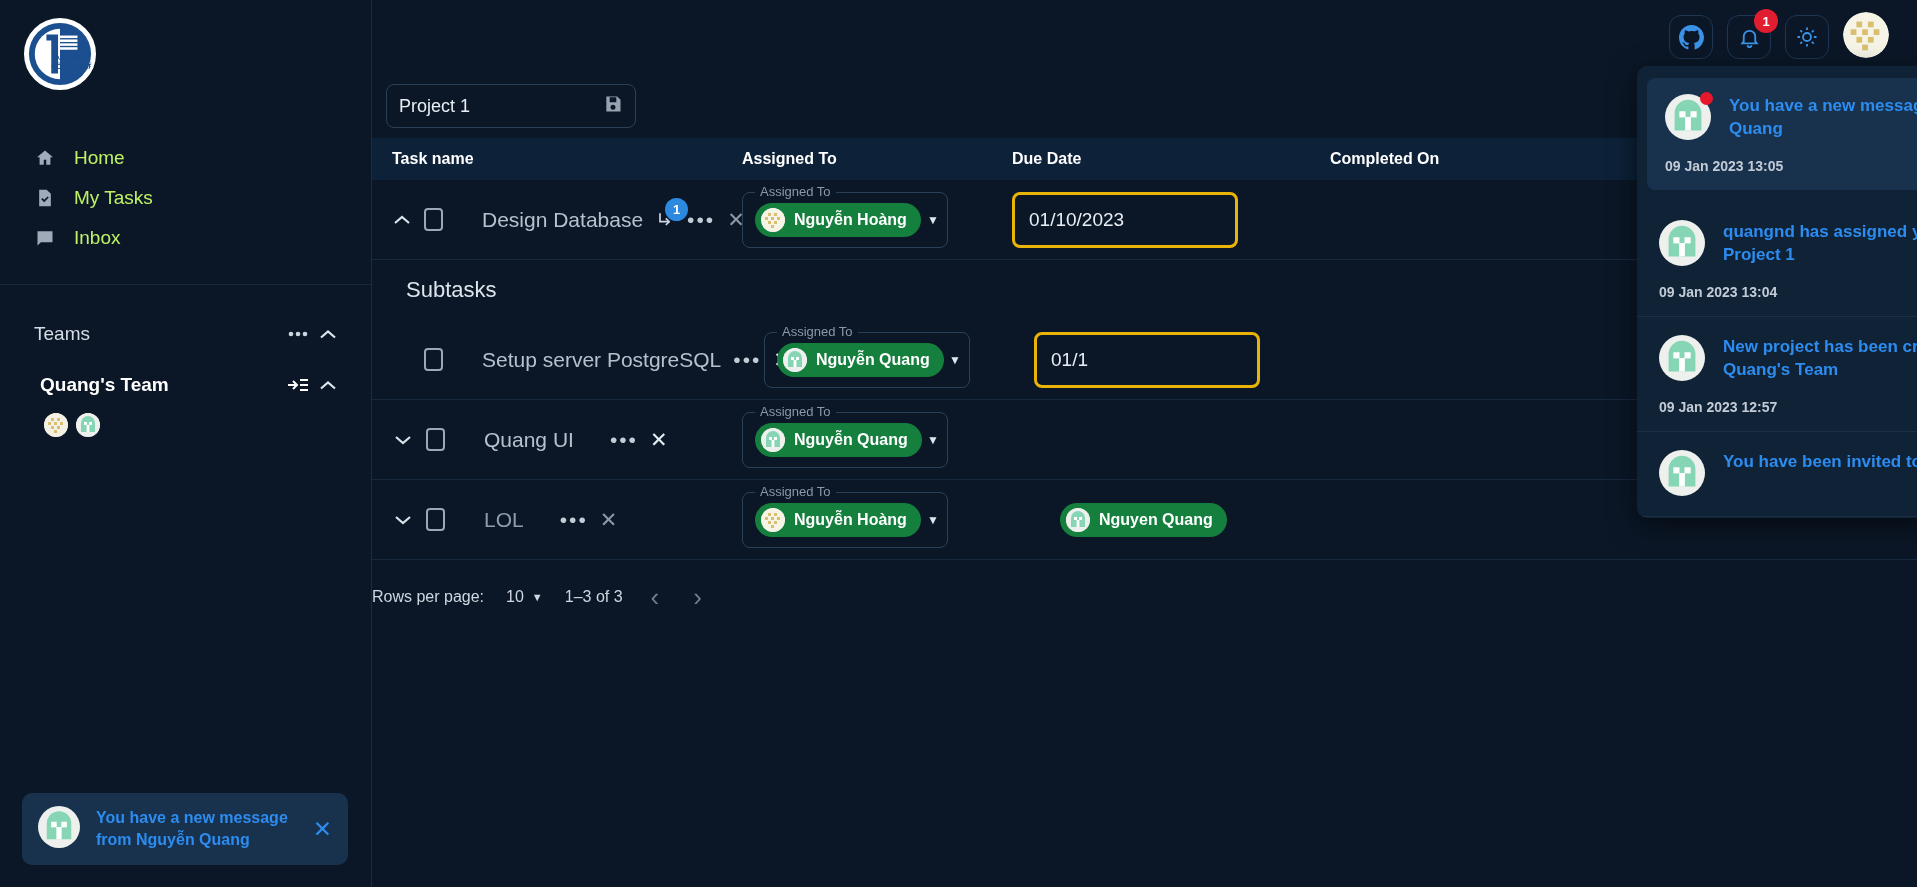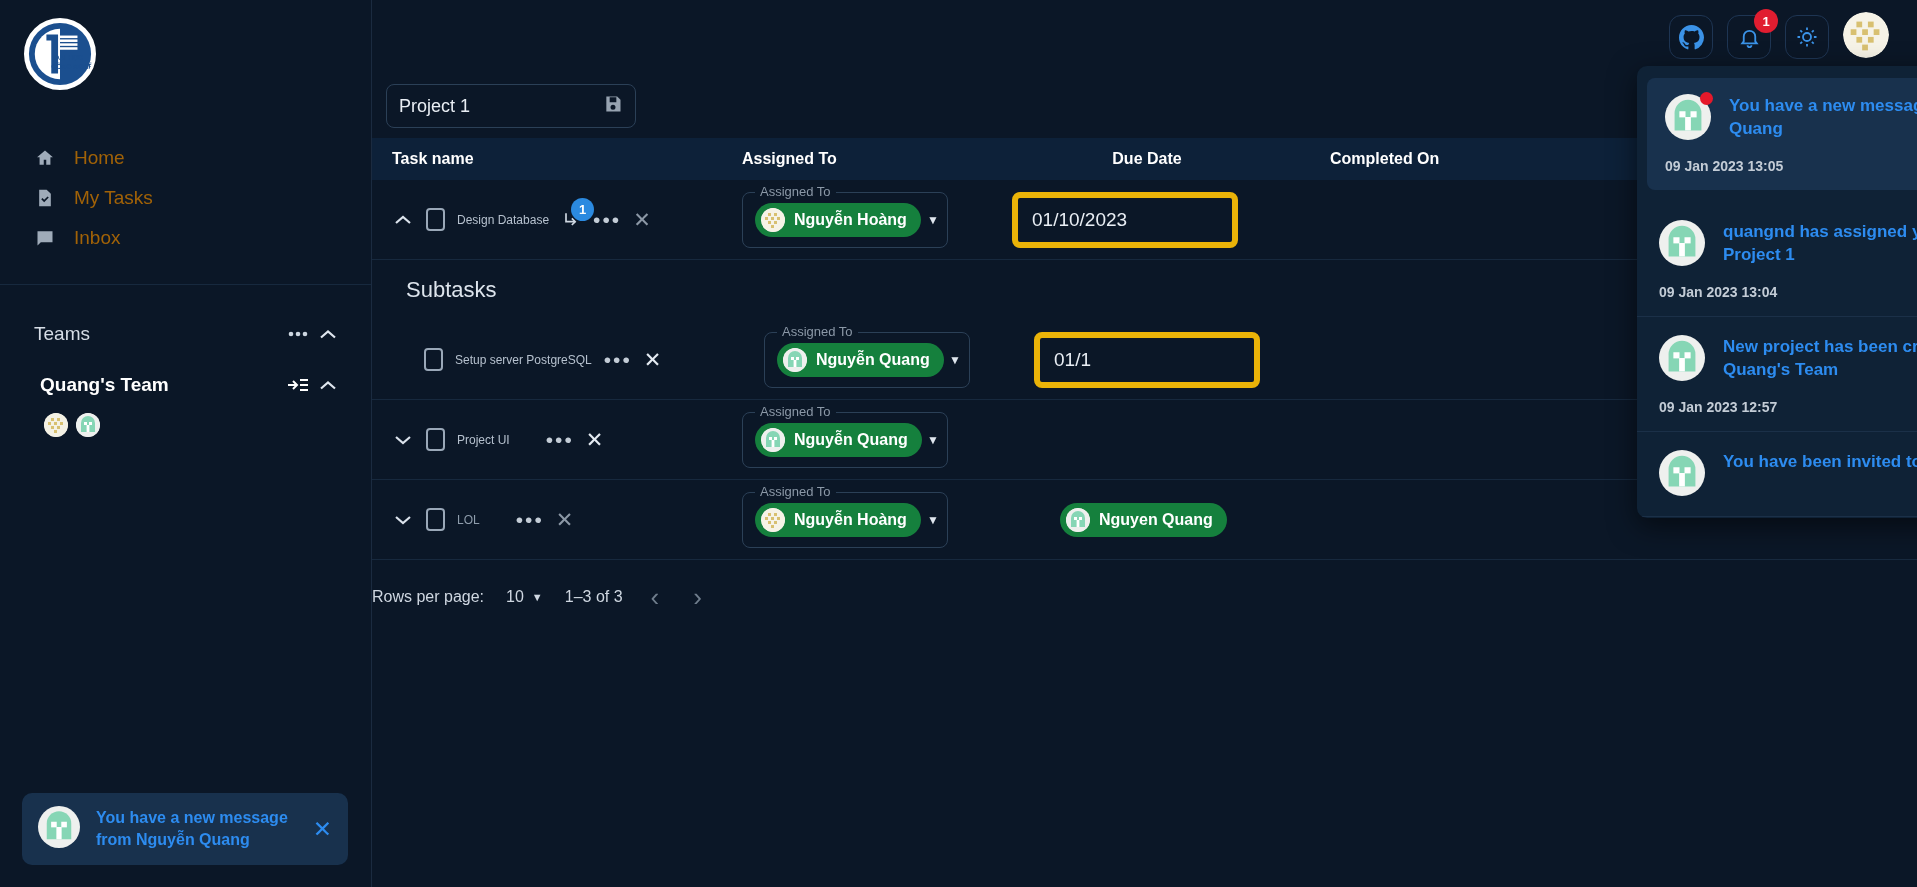--- a/index.html
+++ b/index.html
@@ -22,21 +22,21 @@
   .logo-wrap { padding: 18px 0 0 24px; }
   .logo {
     width: 72px; height: 72px; border-radius: 50%;
     background: #fff; border: 3px solid #fff;
     display: flex; align-items: center; justify-content: center;
     overflow: hidden;
   }
   .nav { margin-top: 48px; padding: 0 0 0 34px; }
   .nav-item {
     display: flex; align-items: center; gap: 18px;
-    height: 40px; color: #a16207; font-size: 19px;
+    height: 40px; color: #bef264; font-size: 19px;
     cursor: pointer;
   }
   .nav-item .ico { width: 22px; height: 22px; display: flex; align-items: center; justify-content: center; }
   .nav-sep { margin-top: 26px; border-top: 1px solid #17293e; }
   .teams-head {
     display: flex; align-items: center;
     padding: 0 28px 0 34px; height: 46px; margin-top: 26px;
   }
   .teams-head .title { color: #d6dde6; font-size: 19px; flex: 1; }
   .icon-btn { color: #cdd6e0; cursor: pointer; display: flex; align-items: center; justify-content: center; width: 30px; height: 30px; }
@@ -87,35 +87,35 @@
     font-family: "Liberation Sans", sans-serif;
   }
 
   .thead {
     display: flex; align-items: center; height: 42px;
     background: #0d2139; color: #fff;
     font-size: 16px; font-weight: 700;
   }
   .c1 { width: 370px; padding-left: 20px; }
   .c2 { width: 270px; }
-  .c3 { width: 270px; text-align: center; }
+  .c3 { width: 270px; }
   .c4 { flex: 1; margin-left: 48px; }
 
   .row {
     display: flex; align-items: center; min-height: 80px;
     border-bottom: 1px solid #17293e;
   }
   .row.sub-head { min-height: 60px; border-bottom: none; text-align: center; }
   .row-name { width: 370px; display: flex; align-items: center; gap: 12px; padding-left: 20px; }
   .chev { width: 22px; color: #dbe3ec; cursor: pointer; display: flex; justify-content: center; }
   .checkbox {
     width: 19px; height: 23px; border: 2px solid #9aa8b8; border-radius: 4px;
     cursor: pointer; flex: 0 0 19px;
   }
-  .task-label { color: #b6c1ce; font-size: 12px; white-space: nowrap; }
+  .task-label { color: #b6c1ce; font-size: 21px; white-space: nowrap; margin-left: 27px; }
   .task-label.dim { color: #8e9cab; }
   .dots { color: #c3ccd6; font-size: 21px; letter-spacing: 2px; cursor: pointer; line-height: 10px; }
   .xbtn { color: #8c98a6; font-size: 21px; cursor: pointer; font-weight: 300; }
   .xbtn.bright { color: #e6ecf3; }
   .subcount {
     position: relative; display: flex; align-items: center; color: #cfd8e2;
   }
   .subcount .bub {
     position: absolute; top: -12px; left: 10px;
     width: 23px; height: 23px; border-radius: 50%;
@@ -133,21 +133,21 @@
     background: #0b1727; color: #8b98a7; font-size: 13px;
   }
   .chip {
     display: flex; align-items: center; gap: 9px;
     background: #15803d; border-radius: 18px; padding: 5px 14px 5px 6px;
     color: #fff; font-size: 16px; font-weight: 700; white-space: nowrap;
   }
   .caret { margin-left: auto; color: #dfe6ee; font-size: 12px; cursor: pointer; }
 
   .datefield {
-    width: 226px; height: 56px; border: 6px solid #eab308; border-radius: 8px;
+    width: 226px; height: 56px; border: 3px solid #eab308; border-radius: 8px;
     display: flex; align-items: center; padding: 0 10px 0 14px;
     color: #e9eef4; font-size: 19px; gap: 8px;
   }
   .datefield .calico {
     margin-left: auto; width: 18px; height: 18px;
     border: 1px solid #8d99a8; border-radius: 3px;
     display:flex; align-items:center; justify-content:center;
   }
   .datefield .calico i { width: 7px; height: 7px; background: #8d99a8; display:block; }
 
@@ -455,21 +455,21 @@
     </div>
 
     <div class="row">
       <div class="row-name">
         <span class="chev">
           <svg width="20" height="12" viewBox="0 0 20 12" fill="none" stroke="#dbe3ec" stroke-width="2.2">
               <path d="M3 3l7 6 7-6"></path>
             </svg>
         </span>
         <span class="checkbox"></span>
-        <span class="task-label">Project UI</span>
+        <span class="task-label">Quang UI</span>
         <span class="dots" style="margin-left:24px">•••</span>
         <span class="xbtn bright">✕</span>
       </div>
       <div class="c2">
         <div class="fieldset">
           <span class="legend">Assigned To</span>
           <span class="chip">
             <svg width="24" height="24" viewBox="0 0 24 24" class="avatar">
               <circle cx="12" cy="12" r="12" fill="#eef0ee"></circle>
               <path d="M12 3a7 7 0 0 1 7 7v9H5v-9a7 7 0 0 1 7-7z" fill="#86d6b5"></path>

